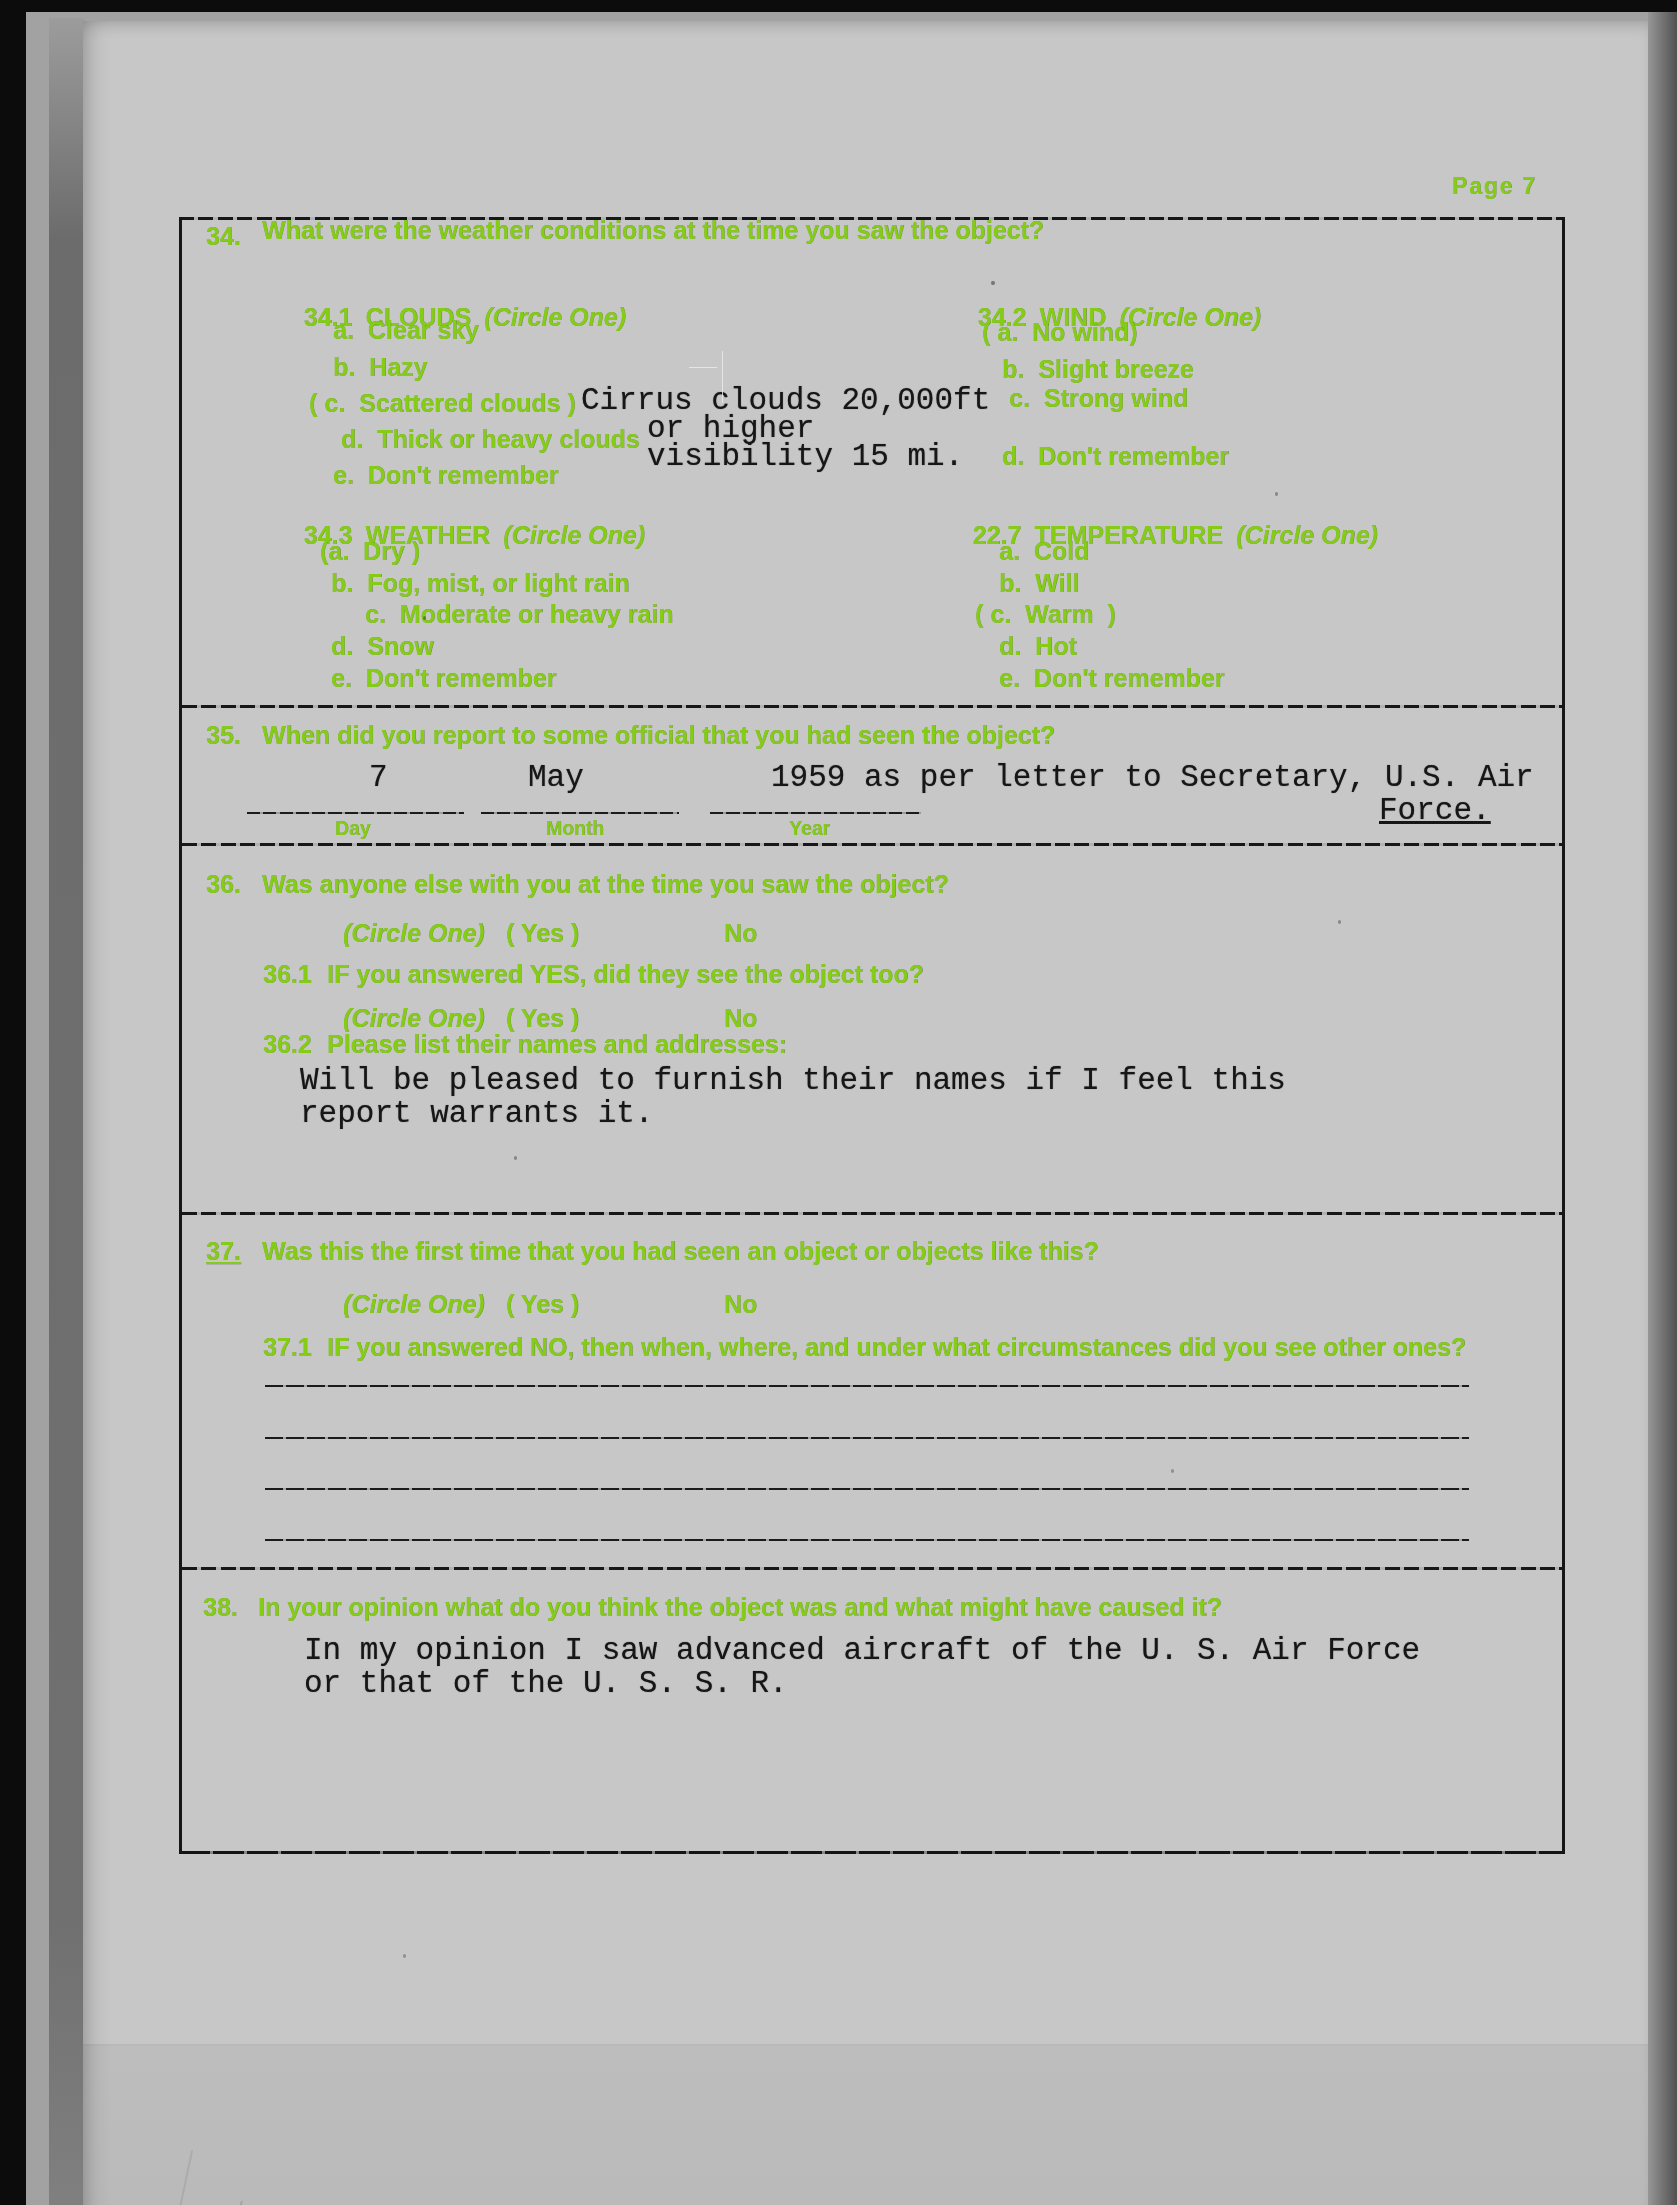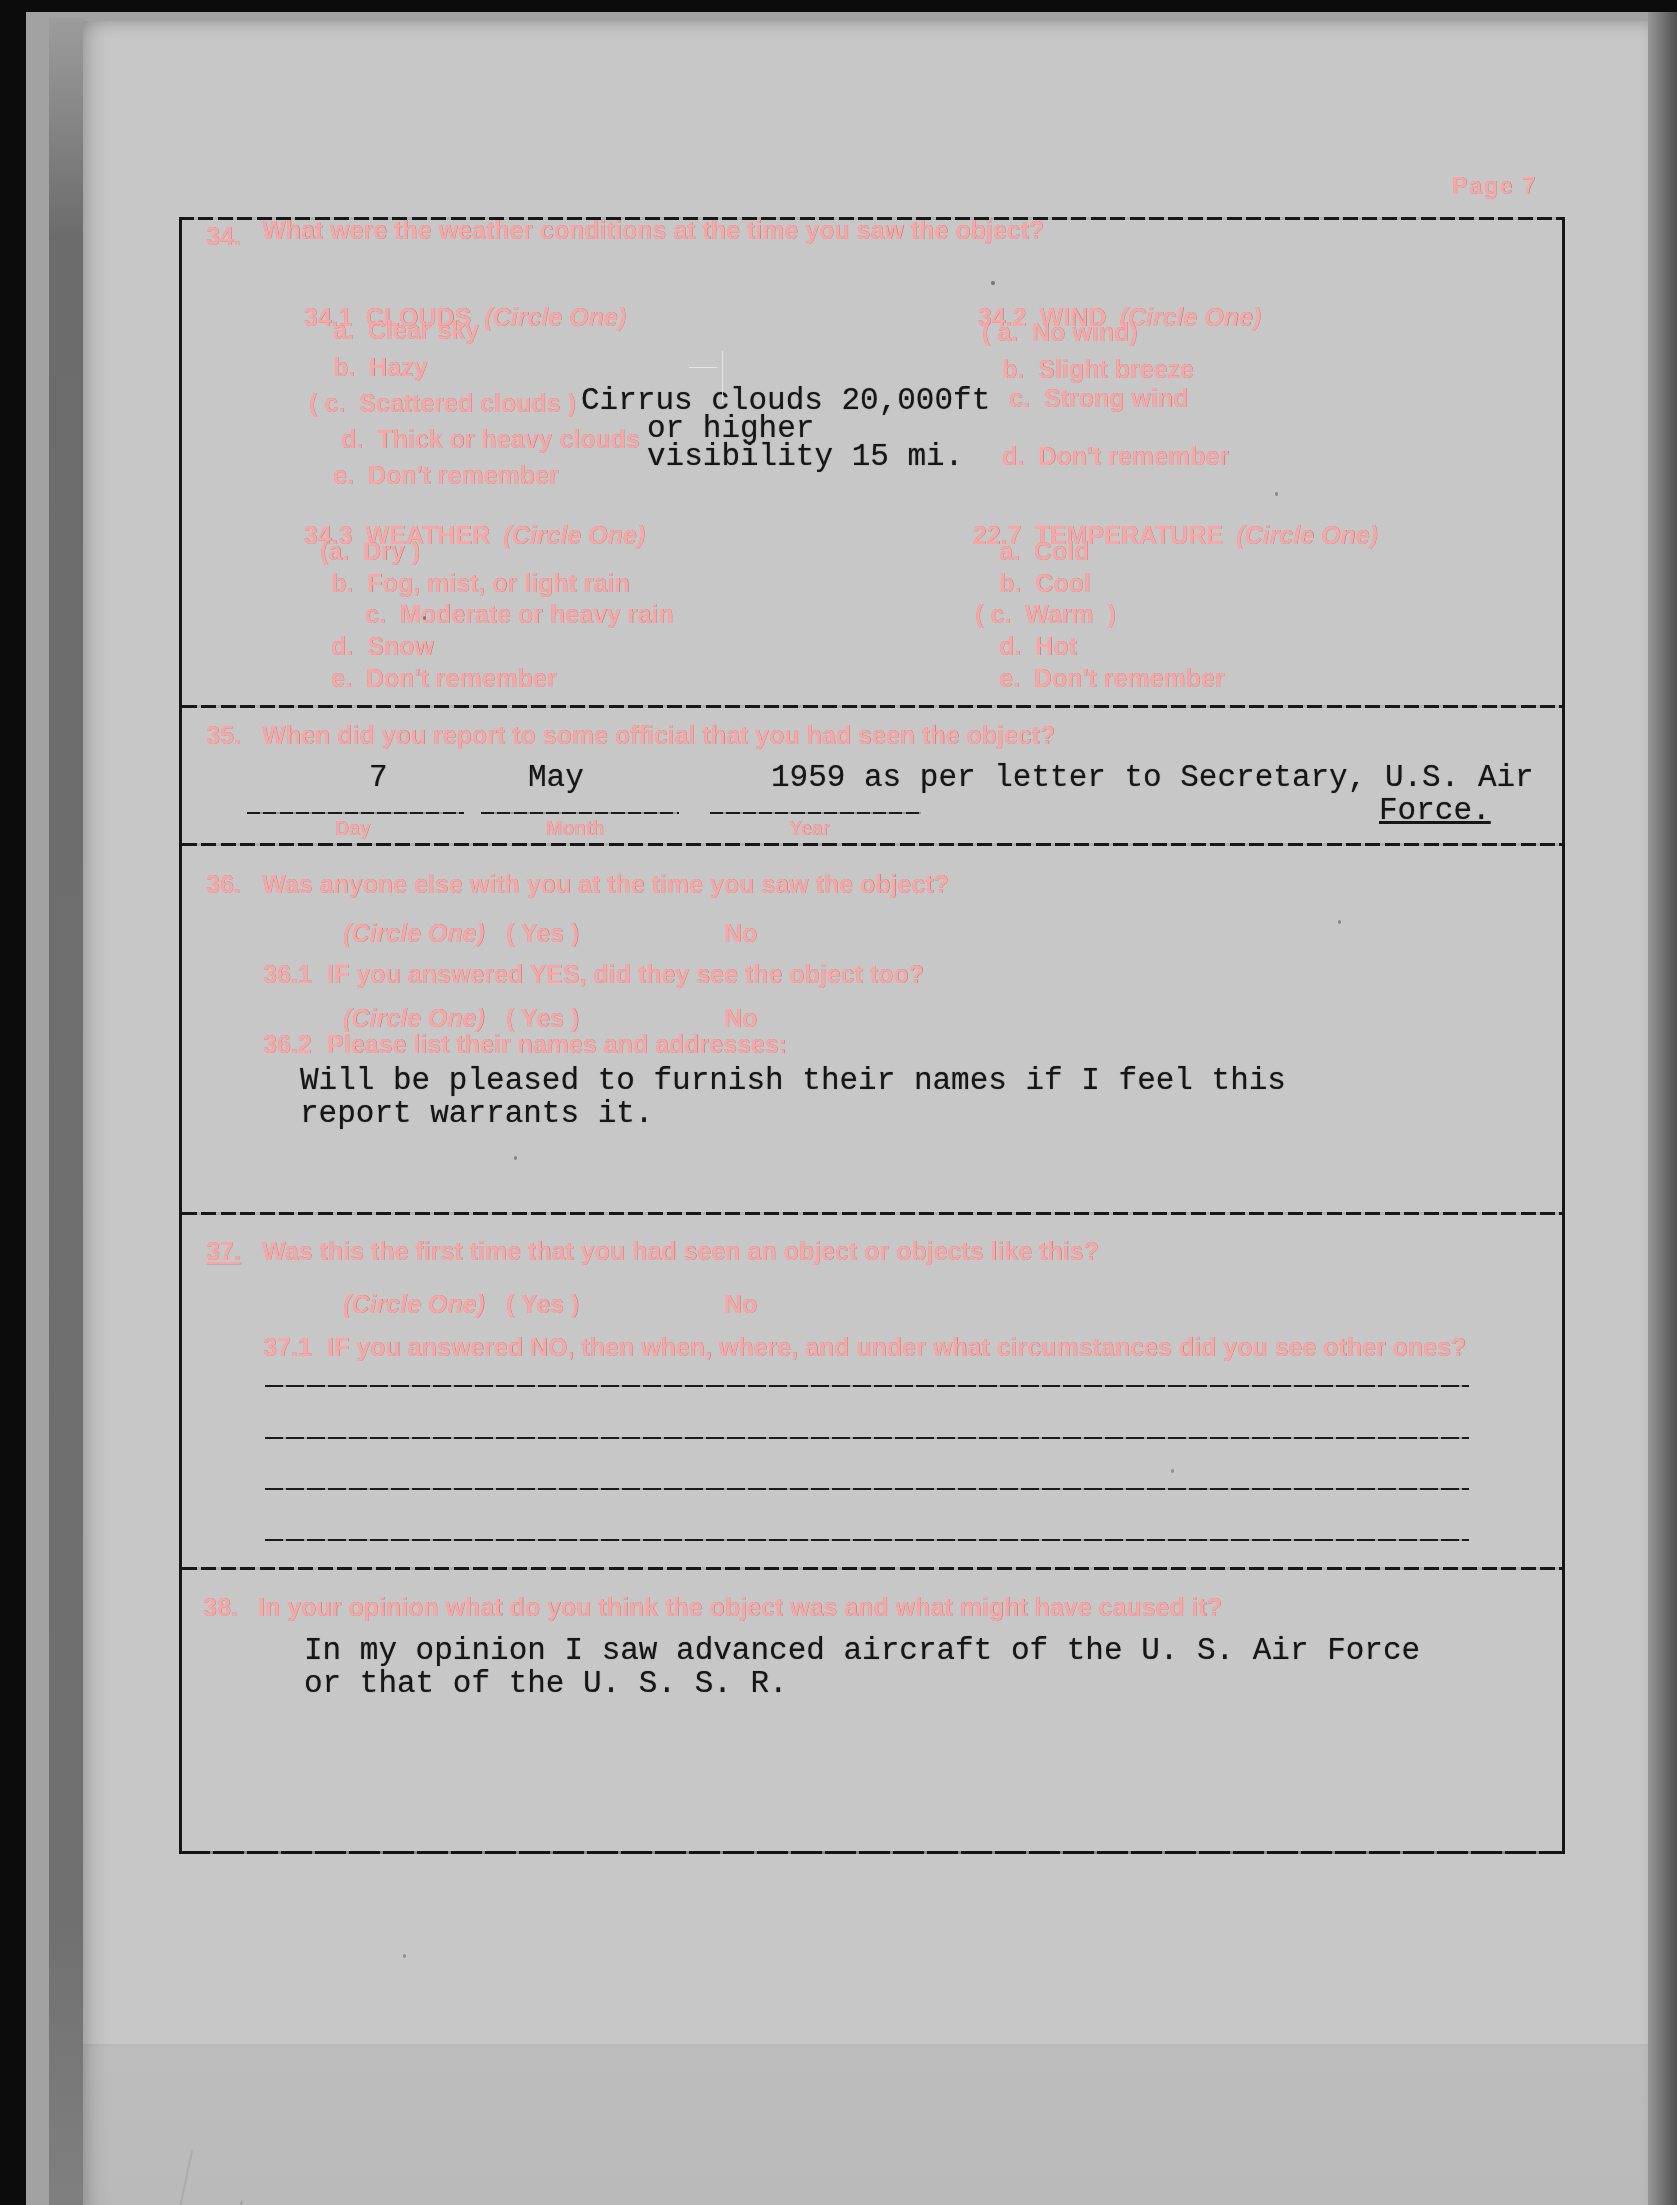--- a/index.html
+++ b/index.html
@@ -11,21 +11,21 @@
   .shadow-band{position:absolute;left:49px;top:17.6px;width:35px;height:2436px;
     background:linear-gradient(180deg,#9c9c9c 0%,#6c6c6c 9%,#707070 78%,#8d8d8d 100%);}
   .paper{position:absolute;left:83px;top:21px;width:1566px;height:2433px;background:#c7c7c7;
     box-shadow:inset 11.5px 0 26.5px -11.5px rgba(0,0,0,0.30), inset 0 8px 17.6px -8px rgba(0,0,0,0.18);}
   .paper-lower{position:absolute;left:83px;top:2046px;width:1566px;height:408px;
     background:linear-gradient(180deg,rgba(0,0,0,0.05),rgba(0,0,0,0.09));}
   .seam{position:absolute;left:83px;top:2044px;width:1566px;height:1.8px;background:rgba(0,0,0,0.07);}
   .right-fade{position:absolute;left:1648px;top:11.5px;width:30px;height:2443px;
     background:linear-gradient(90deg,#979797,#4e4e4e);}
   
-  .fm{font-weight:700;color:#fca5a5;font-size:25px;line-height:1;
+  .fm{font-weight:700;color:#84cc16;font-size:25px;line-height:1;
       text-shadow:0.3px 0.3px 0.2px rgba(30,30,30,0.45);}
   .opt{font-size:25px;}
   .it{font-style:italic;}
   .lbl{font-size:19.4px;}
   .gap{display:inline-block;width:13.2px;}
   
   .tw{font-family:"Liberation Mono","DejaVu Sans Mono",monospace;font-weight:400;color:#161616;
       font-size:31px;line-height:1;text-shadow:0 0 1.1px rgba(20,20,20,0.55);}
   
   .vline{background:#161616;width:2.6px;}
@@ -92,21 +92,21 @@
     <div class="abs fm opt" style="left:320px;top:539px;">(a.  Dry )</div>
     <div class="abs fm opt" style="left:331px;top:571px;">b.  Fog, mist, or light rain</div>
     <div class="abs fm opt" style="left:331px;top:602px;margin-left:34px;">c.  Moderate or heavy rain</div>
     <div class="abs fm opt" style="left:331px;top:634px;">d.  Snow</div>
     <div class="abs fm opt" style="left:331px;top:666px;">e.  Don't remember</div>
 
     <div class="abs fm" style="left:931px;top:498px;">
       <span>22.7</span><span class="gap"></span><span>TEMPERATURE</span><span class="gap"></span><span class="it">(Circle One)</span>
     </div>
     <div class="abs fm opt" style="left:999px;top:539px;">a.  Cold</div>
-    <div class="abs fm opt" style="left:999px;top:571px;">b.  Cool</div>
+    <div class="abs fm opt" style="left:999px;top:571px;">b.  Will</div>
     <div class="abs fm opt" style="left:975px;top:602px;">( c.  Warm  )</div>
     <div class="abs fm opt" style="left:999px;top:634px;">d.  Hot</div>
     <div class="abs fm opt" style="left:999px;top:666px;">e.  Don't remember</div>
   </div>
 
   <div>
     <div class="abs fm" style="left:206px;top:723px;">35.</div>
     <div class="abs fm" style="left:262px;top:723px;">When did you report to some official that you had seen the object?</div>
 
     <div class="abs tw" style="left:369px;top:762px;">7</div>

